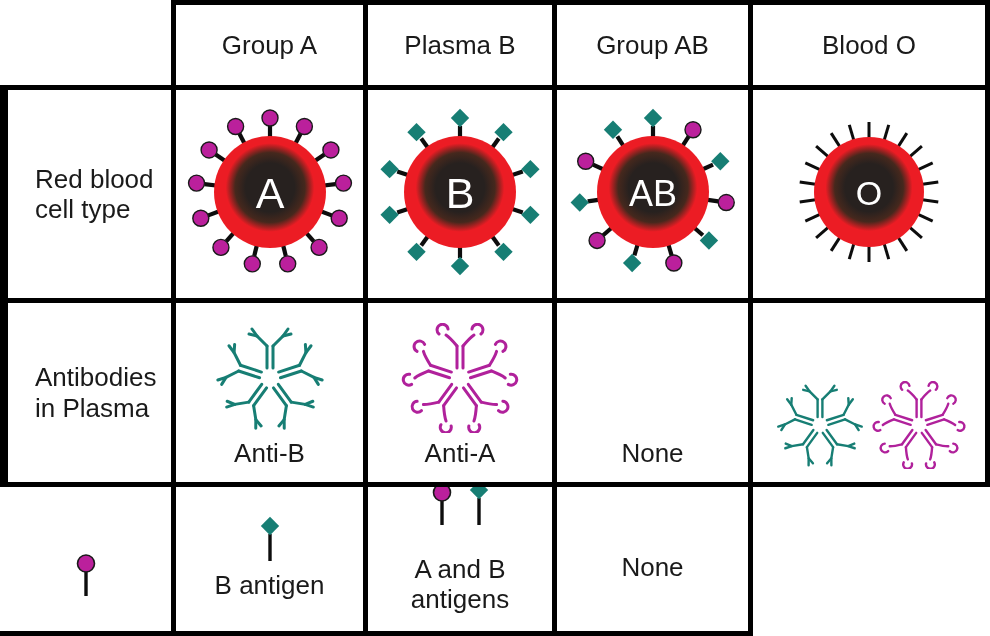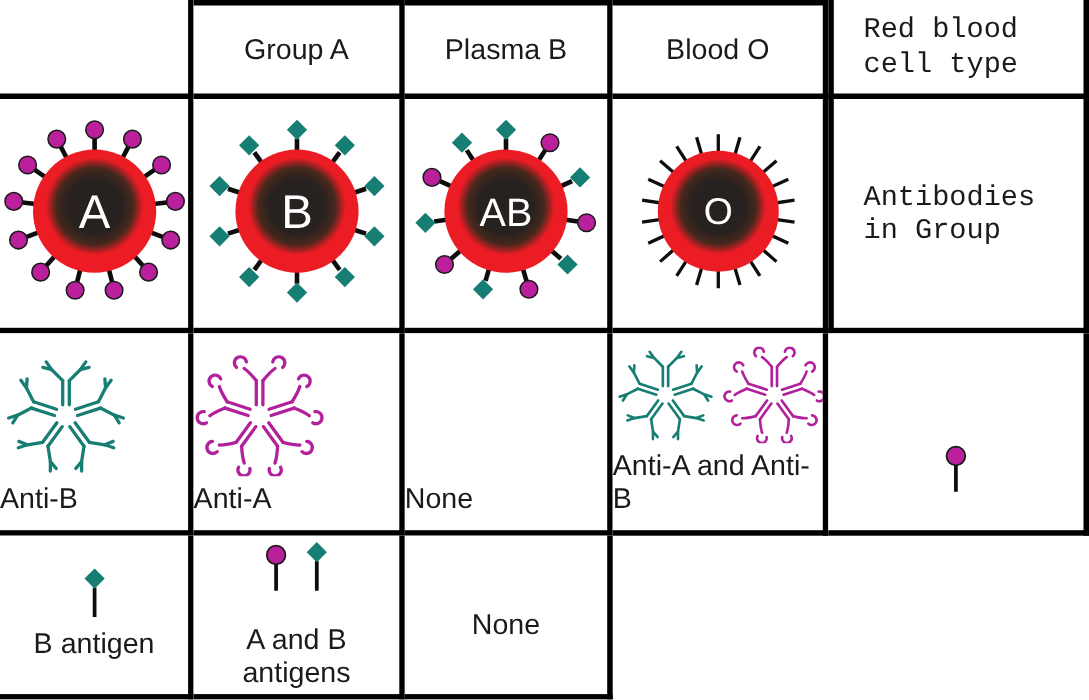--- a/index.html
+++ b/index.html
@@ -2,44 +2,47 @@
 <html><head>
 <meta charset="utf-8">
 <style>
   html,body{margin:0;padding:0;background:#ffffff;}
   body{font-family:"Liberation Sans","DejaVu Sans",sans-serif;color:#1a1a1a;}
   #board{position:relative;width:830px;height:636px;background:#ffffff;display:grid;
          grid-template-columns:176px 192px 189px 196px 237px;
          grid-template-rows:90px 213px 184px 149px;}
   .cell{box-sizing:border-box;background:#ffffff;border-right:5px solid #000;border-bottom:5px solid #000;overflow:hidden;}
   .bt{border-top:5px solid #000;}
-  .bl{border-left:5px solid #000000;font-family:Liberation Mono, monospace;}
+  .bl{border-left:8px solid #000000;}
   .colhead{display:flex;align-items:center;justify-content:center;font-size:26px;}
   .rowhead{display:flex;align-items:center;padding-left:27px;font-size:26px;line-height:1.16;white-space:pre-line;}
   .rbc-cell{display:flex;align-items:center;justify-content:center;}
-  .ab-cell{display:flex;flex-direction:column;align-items:flex-start;justify-content:flex-end;padding-bottom:13px;gap:6px;}
+  .ab-cell{display:flex;flex-direction:column;align-items:center;justify-content:flex-end;padding-bottom:13px;gap:6px;}
   .rosette-wrap{display:flex;align-items:center;justify-content:center;gap:3px;min-height:10px;}
   .ag-cell{display:flex;flex-direction:column;align-items:center;justify-content:flex-end;gap:5px;text-align:center;}
   .caption{font-size:26px;line-height:1.15;white-space:pre-line;}
   .icon-row{display:flex;align-items:flex-end;gap:3px;min-height:10px;}
   .pb-lg{padding-bottom:30px;}
-  .pb-md{padding-bottom:4px;gap:25px;}
+  .pb-md{padding-bottom:16px;gap:25px;}
   .pb-xl{padding-bottom:48px;}
 </style>
 </head>
 <body>
 
 <div id="board">
 
   <div class="cell corner"></div>
   <div class="cell bt colhead">
       <span>Group A</span>
     </div>
   <div class="cell bt colhead">
       <span>Plasma B</span>
+    </div>
+  <div class="cell bt colhead">
+      <span>Group AB</span>
     </div>
   <div class="cell bt colhead">
       <span>Blood O</span>
     </div>
 
   <div class="cell bl rowhead"><span>Red blood
 cell type</span></div>
   <div class="cell rbc-cell">
       <div><svg viewBox="0 0 180 180" width="180" height="180">
           <defs>
@@ -185,21 +188,21 @@
           <line x1="40.87987225085601" y1="67.56758929789814" x2="26.325760325183715" y2="60.920949089867946" stroke="#0d0d0d" stroke-width="3"></line>
           <line x1="49.18952298487007" y1="54.63752036695459" x2="37.097529795201936" y2="44.159748623830026" stroke="#0d0d0d" stroke-width="3"></line>
           <line x1="60.8053958573977" y1="44.572309227116236" x2="52.15514277810812" y2="31.112252701817347" stroke="#0d0d0d" stroke-width="3"></line>
           <line x1="74.7864419305628" y1="38.187379424817145" x2="70.27872102109993" y2="22.835491846985178" stroke="#0d0d0d" stroke-width="3"></line>
           <circle cx="90" cy="90" r="55" fill="url(#rg3)"></circle>
           <text x="90" y="91" fill="#ffffff" font-size="34" text-anchor="middle" dominant-baseline="central" font-family="Liberation Sans, DejaVu Sans, sans-serif">O</text>
         </svg></div>
     </div>
 
   <div class="cell bl rowhead"><span>Antibodies
-in Group</span></div>
+in Plasma</span></div>
   <div class="cell ab-cell">
     <div class="rosette-wrap">
         <svg viewBox="-60 -55 120 110" width="120" height="110">
           <g transform="rotate(0)" fill="none" stroke="#177e74" stroke-width="3" stroke-linecap="round">
             <path d="M-3,-10 L-3,-32"></path>
             <path d="M3,-10 L3,-32"></path>
             <path d="M-3,-32 L-13,-42 L-18,-49"></path>
             <path d="M3,-32 L13,-42 L18,-49"></path>
             <path d="M-13,-42 L-21,-44"></path>
             <path d="M13,-42 L21,-44"></path>
@@ -371,21 +374,20 @@
           <g transform="rotate(288)" fill="none" stroke="#b0219b" stroke-width="3" stroke-linecap="round">
             <path d="M-3,-10 L-3,-32"></path>
             <path d="M3,-10 L3,-32"></path>
             <path d="M-3,-32 C-8,-38 -11,-41 -14,-43"></path>
             <path d="M3,-32 C8,-38 11,-41 14,-43"></path>
             <path d="M-12,-49 A5.5,5.5 0 1 0 -21,-44"></path>
             <path d="M12,-49 A5.5,5.5 0 1 1 21,-44"></path>
           </g>
         </svg>
       </div>
-    <div class="caption">Anti-A and Anti-B</div>
   </div>
 
   <div class="cell ag-cell pb-lg">
     <div class="icon-row">
         <svg viewBox="0 0 34 50" width="34" height="50">
           <line x1="17" y1="20" x2="17" y2="45" stroke="#0d0d0d" stroke-width="3.4"></line>
           <circle cx="17" cy="12.5" r="8.5" fill="#bb209c" stroke="#1a1a1a" stroke-width="1.6"></circle>
         </svg>
       </div>
   </div>

